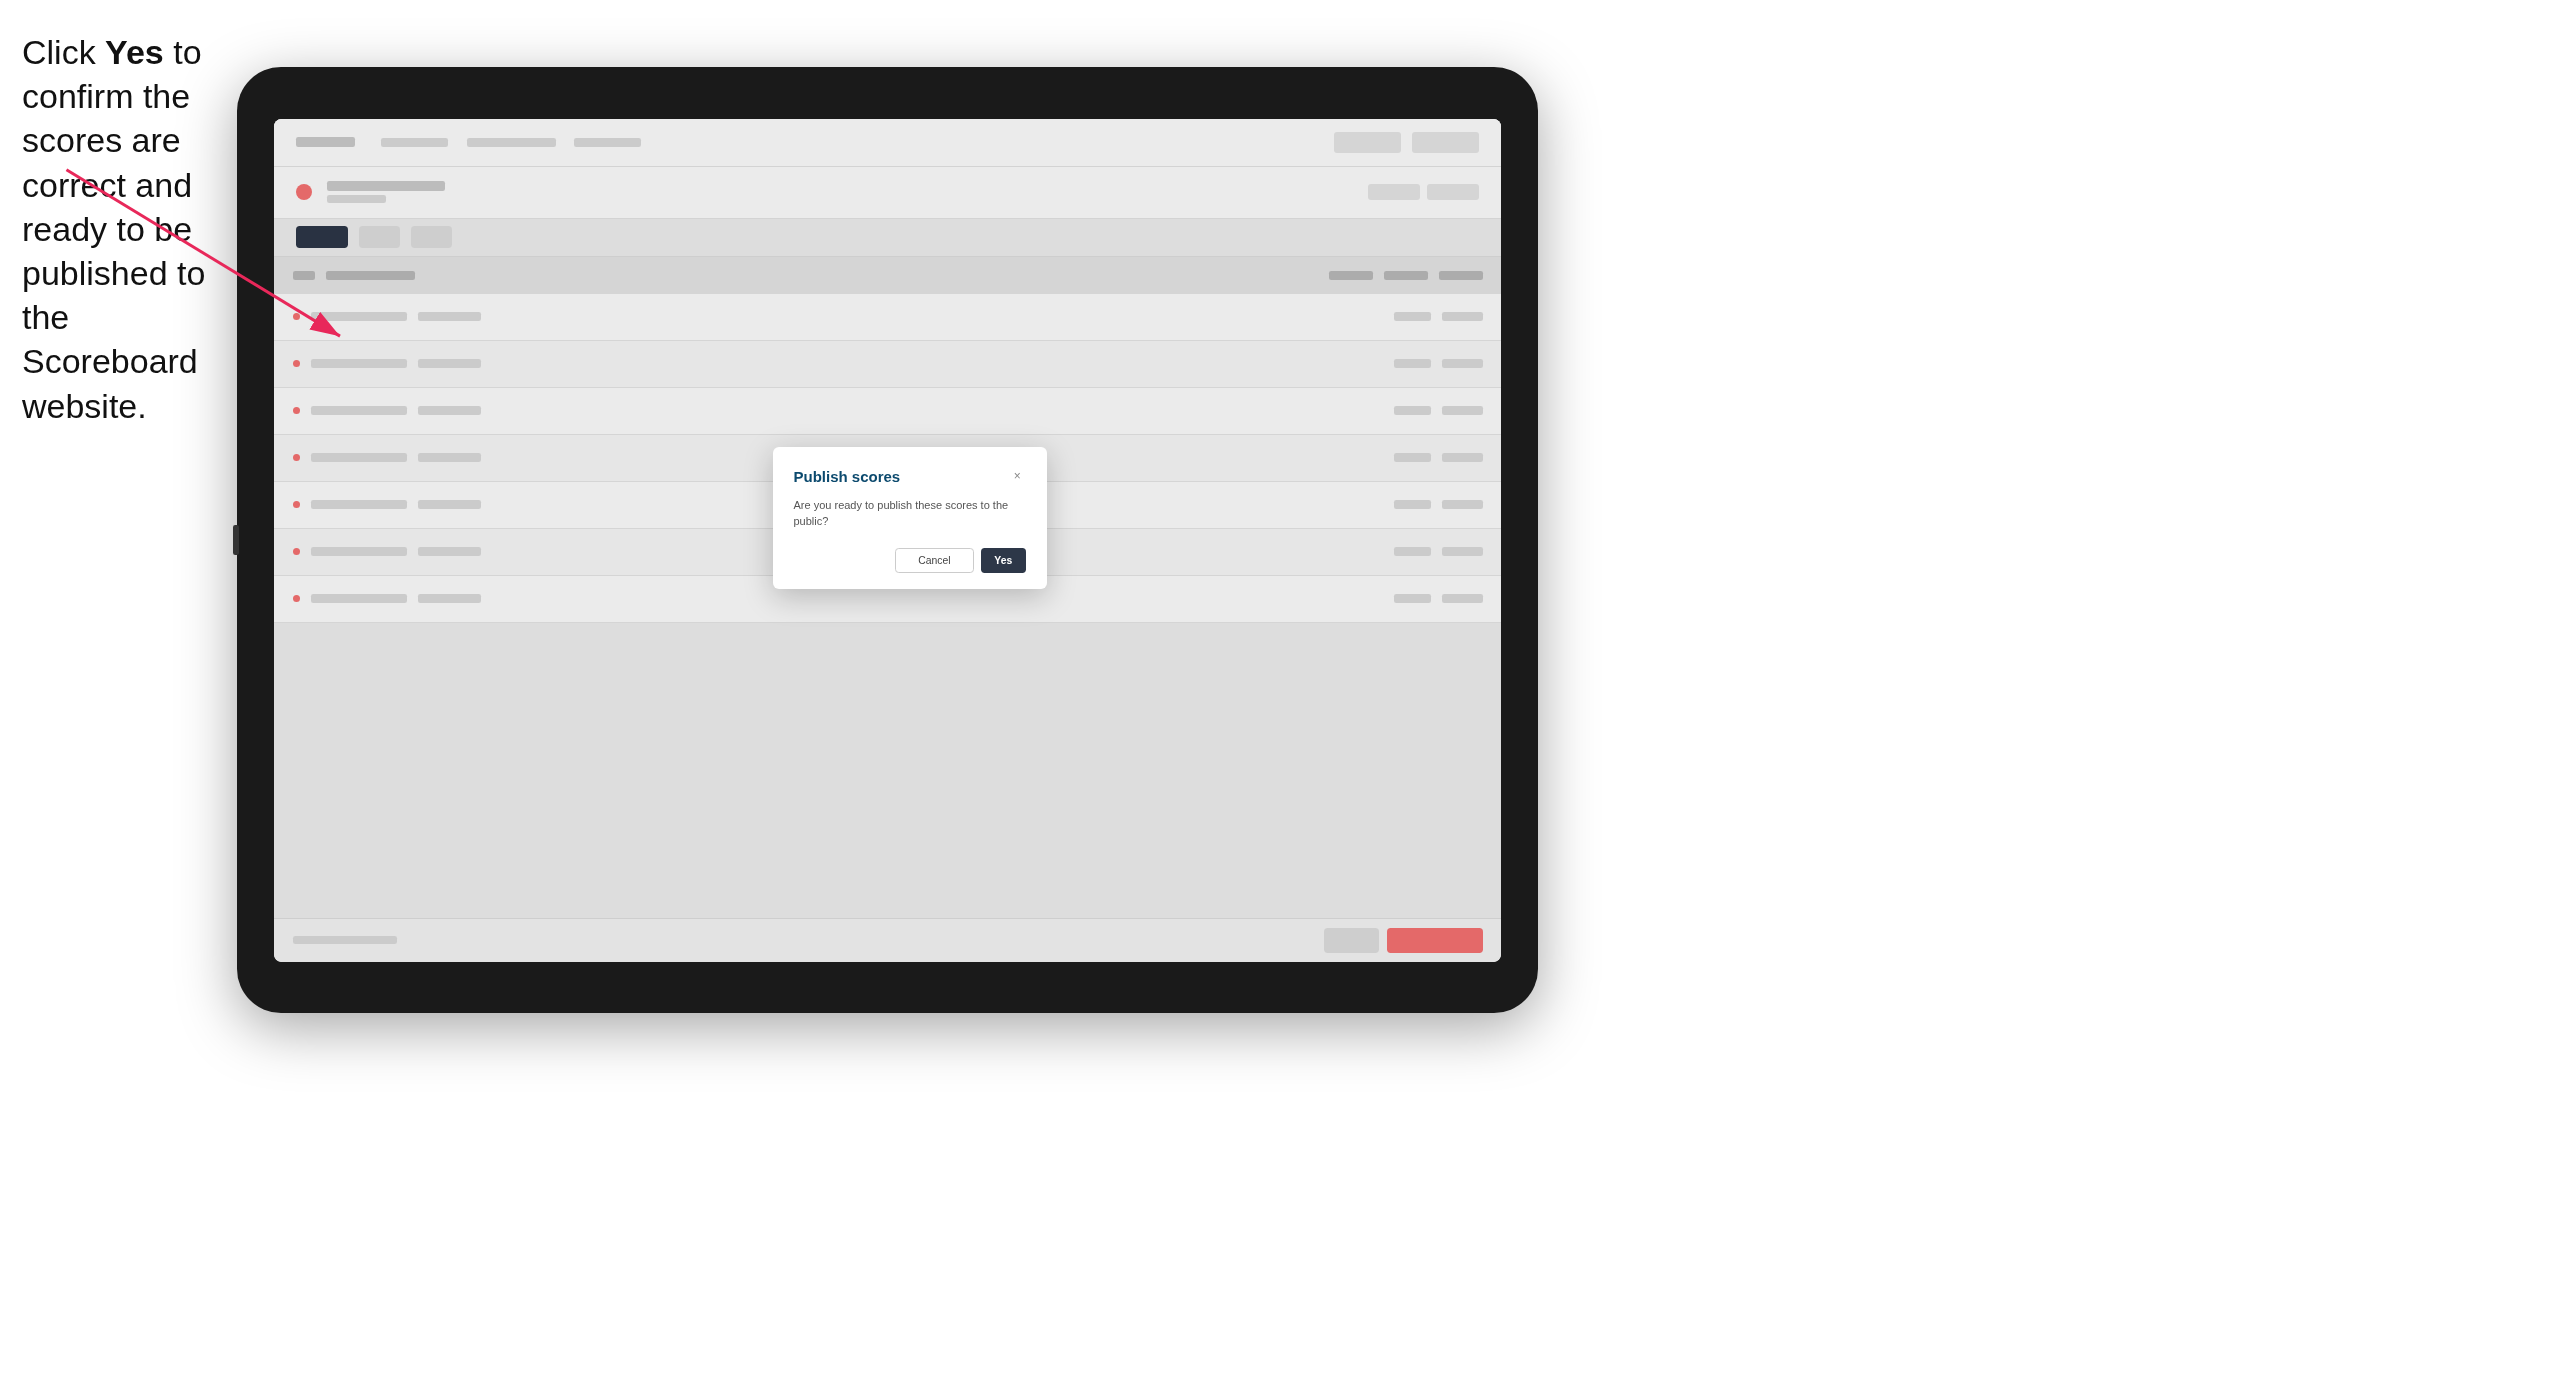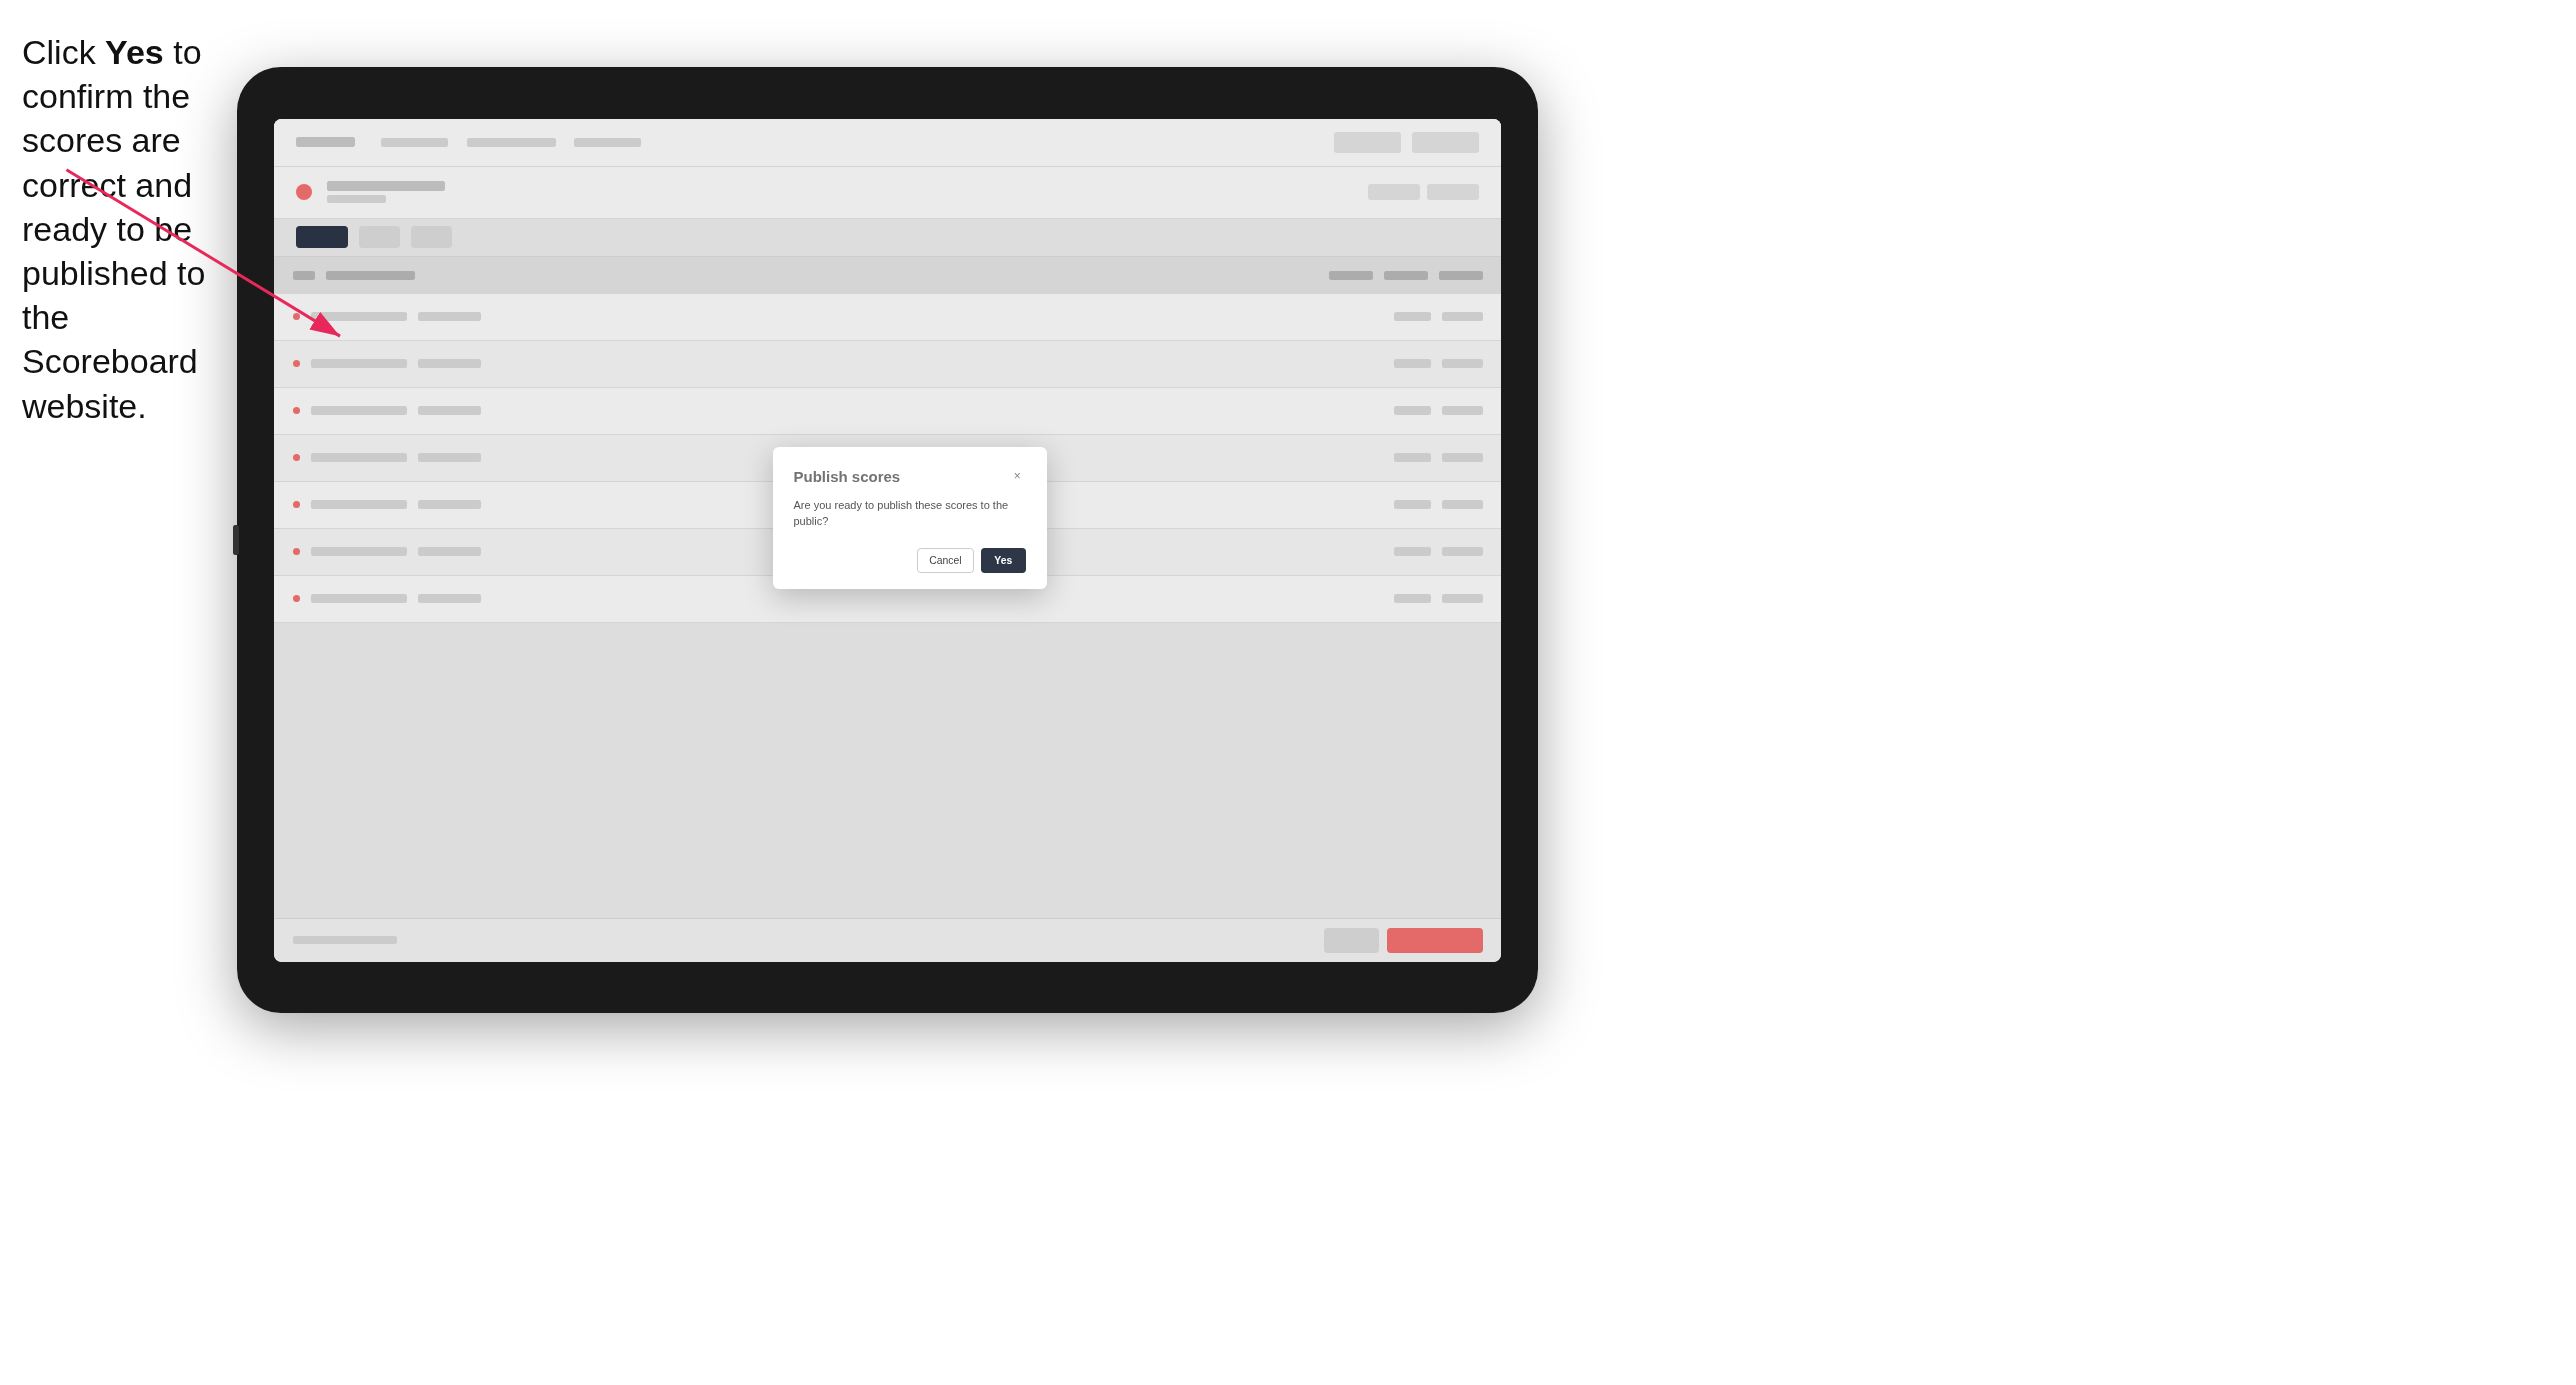--- a/index.html
+++ b/index.html
@@ -323,21 +323,21 @@
     .modal-header {
       display: flex;
       align-items: center;
       justify-content: space-between;
       margin-bottom: 12px;
     }
 
     .modal-title {
       font-size: 15px;
       font-weight: 600;
-      color: #737373;
+      color: #0c4a6e;
     }
 
     .modal-close {
       width: 16.3px;
       height: 16.3px;
       display: flex;
       align-items: center;
       justify-content: center;
       font-size: 12px;
       color: #888;
@@ -353,21 +353,21 @@
       line-height: 1.5;
     }
 
     .modal-footer {
       display: flex;
       justify-content: flex-end;
       gap: 7.4px;
     }
 
     .btn-cancel {
-      padding: 6px 11px;
+      padding: 6px 22px;
       background: #fff;
       border: 0.7px solid #ccc;
       border-radius: 3.7px;
       font-size: 10.4px;
       color: #444;
       cursor: pointer;
     }
 
     .btn-yes {
       padding: 6px 13.3px;

